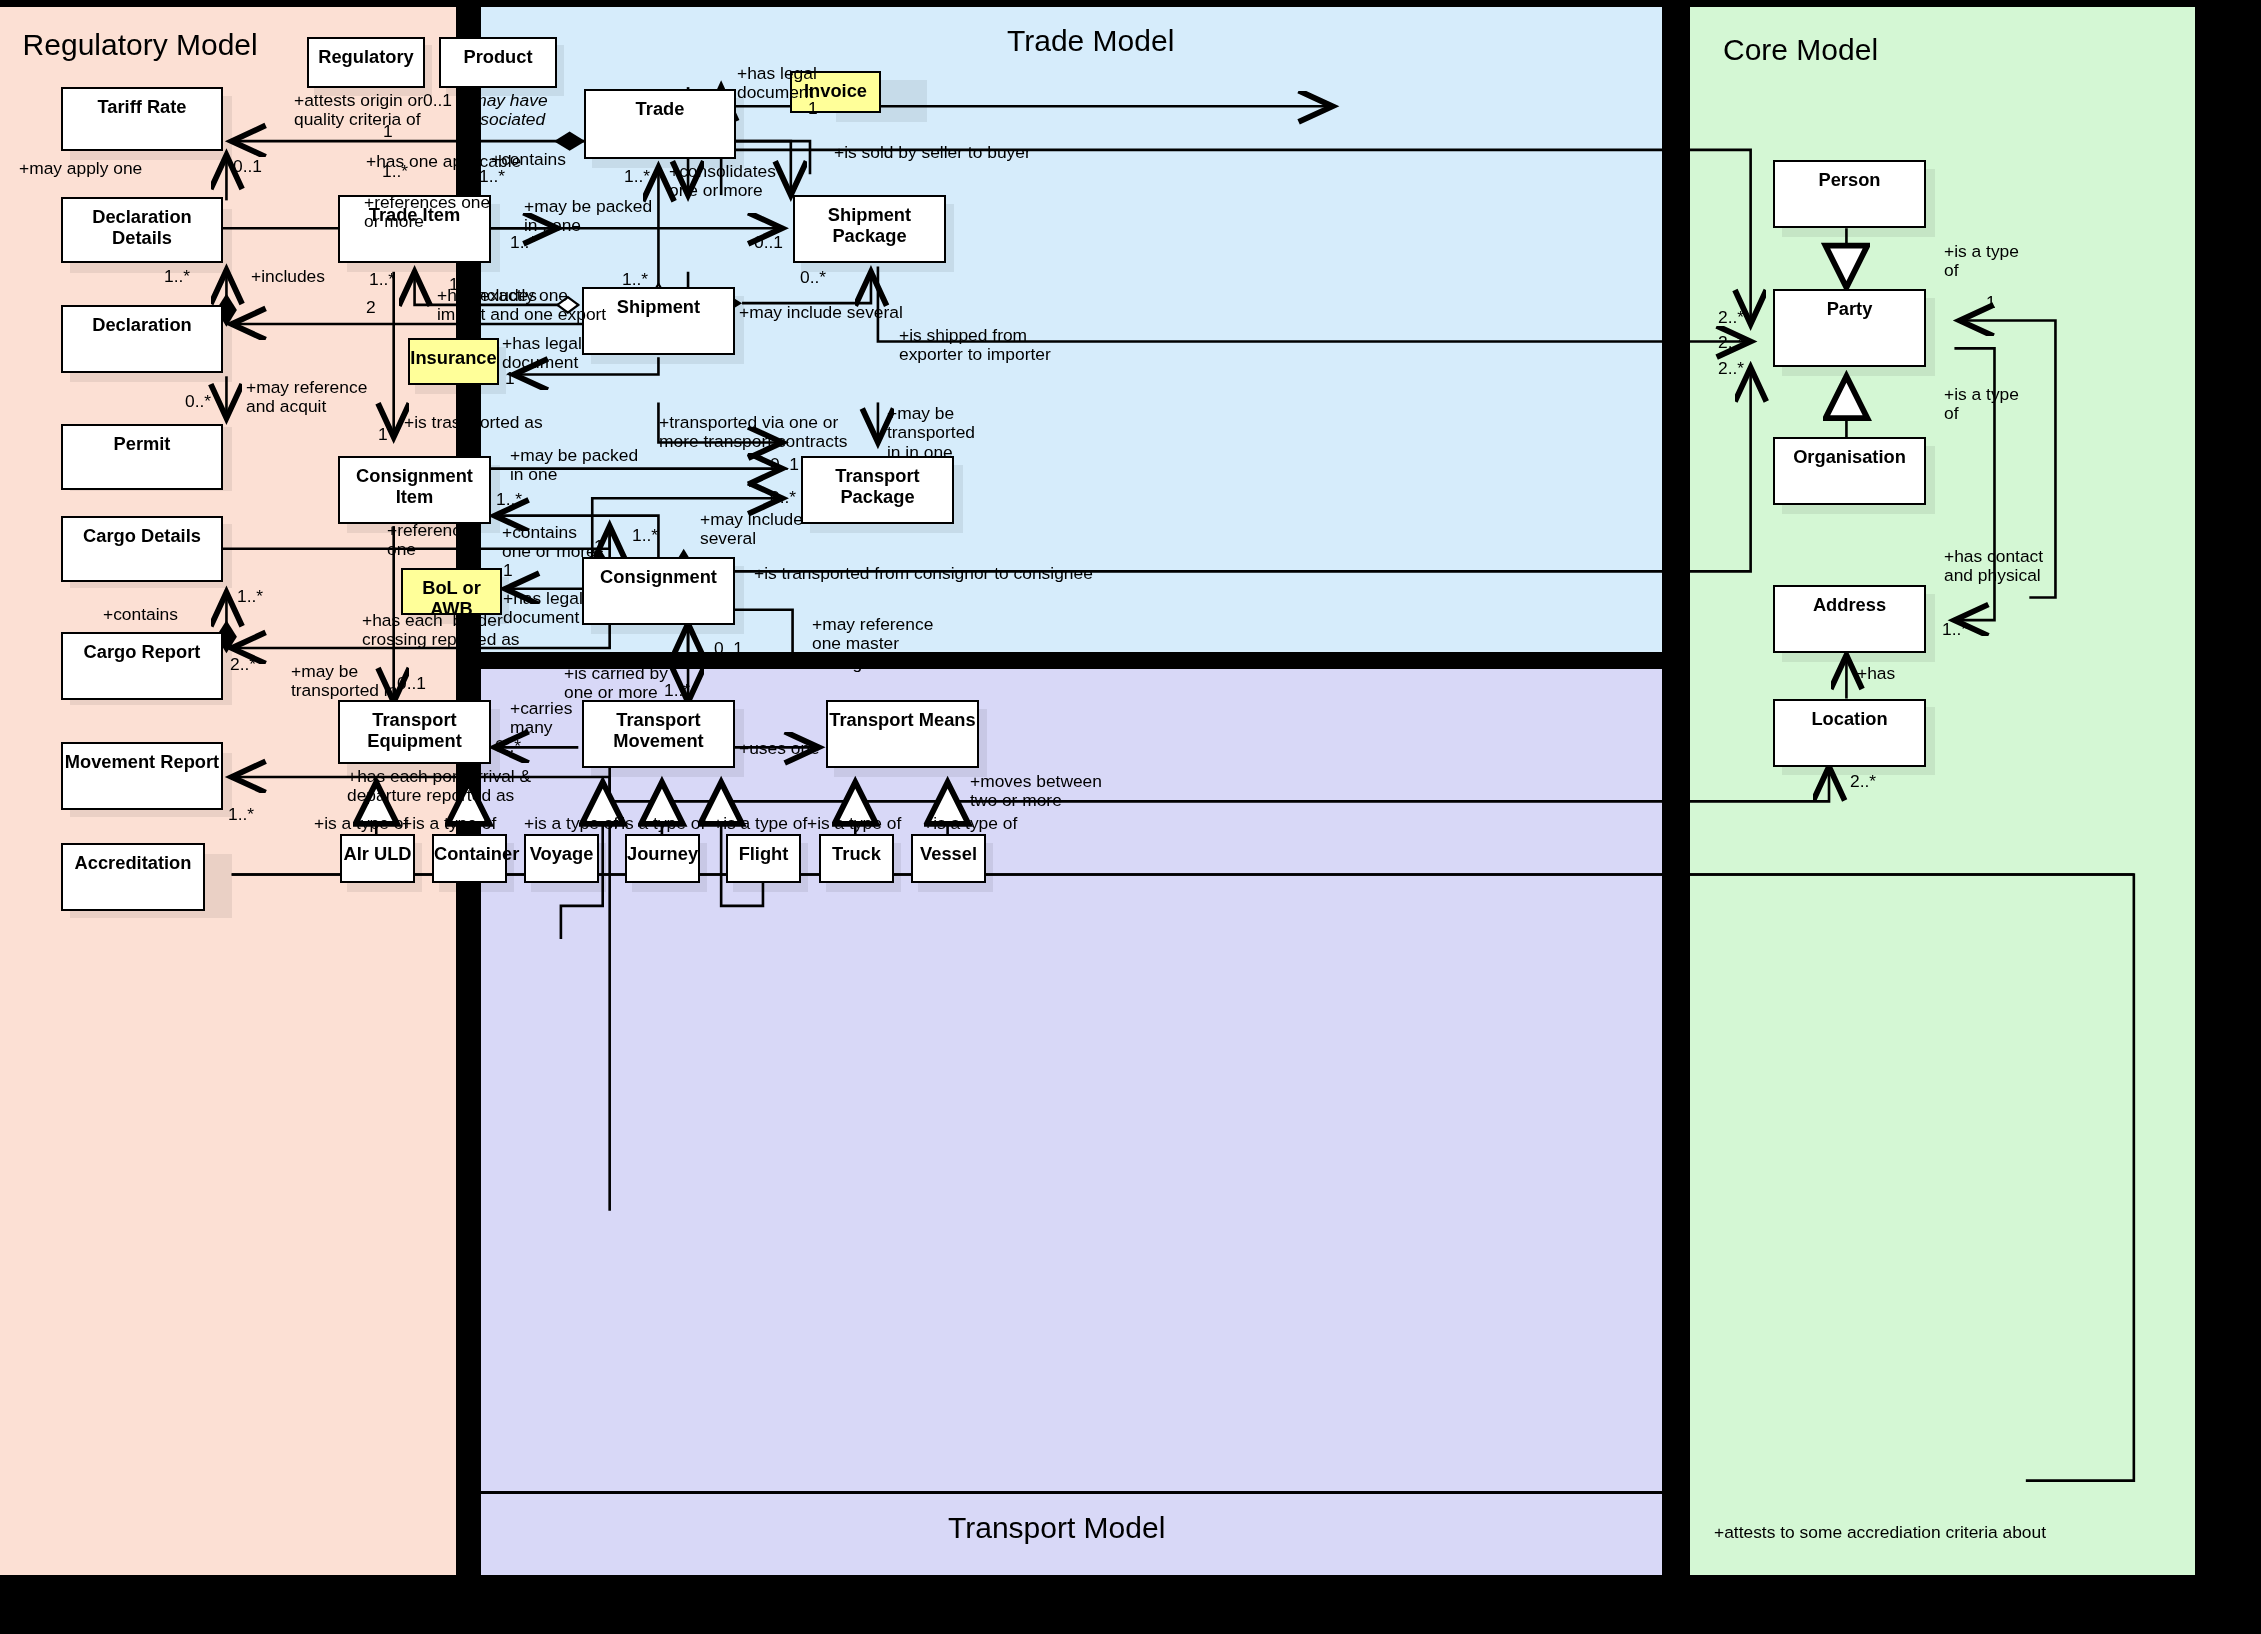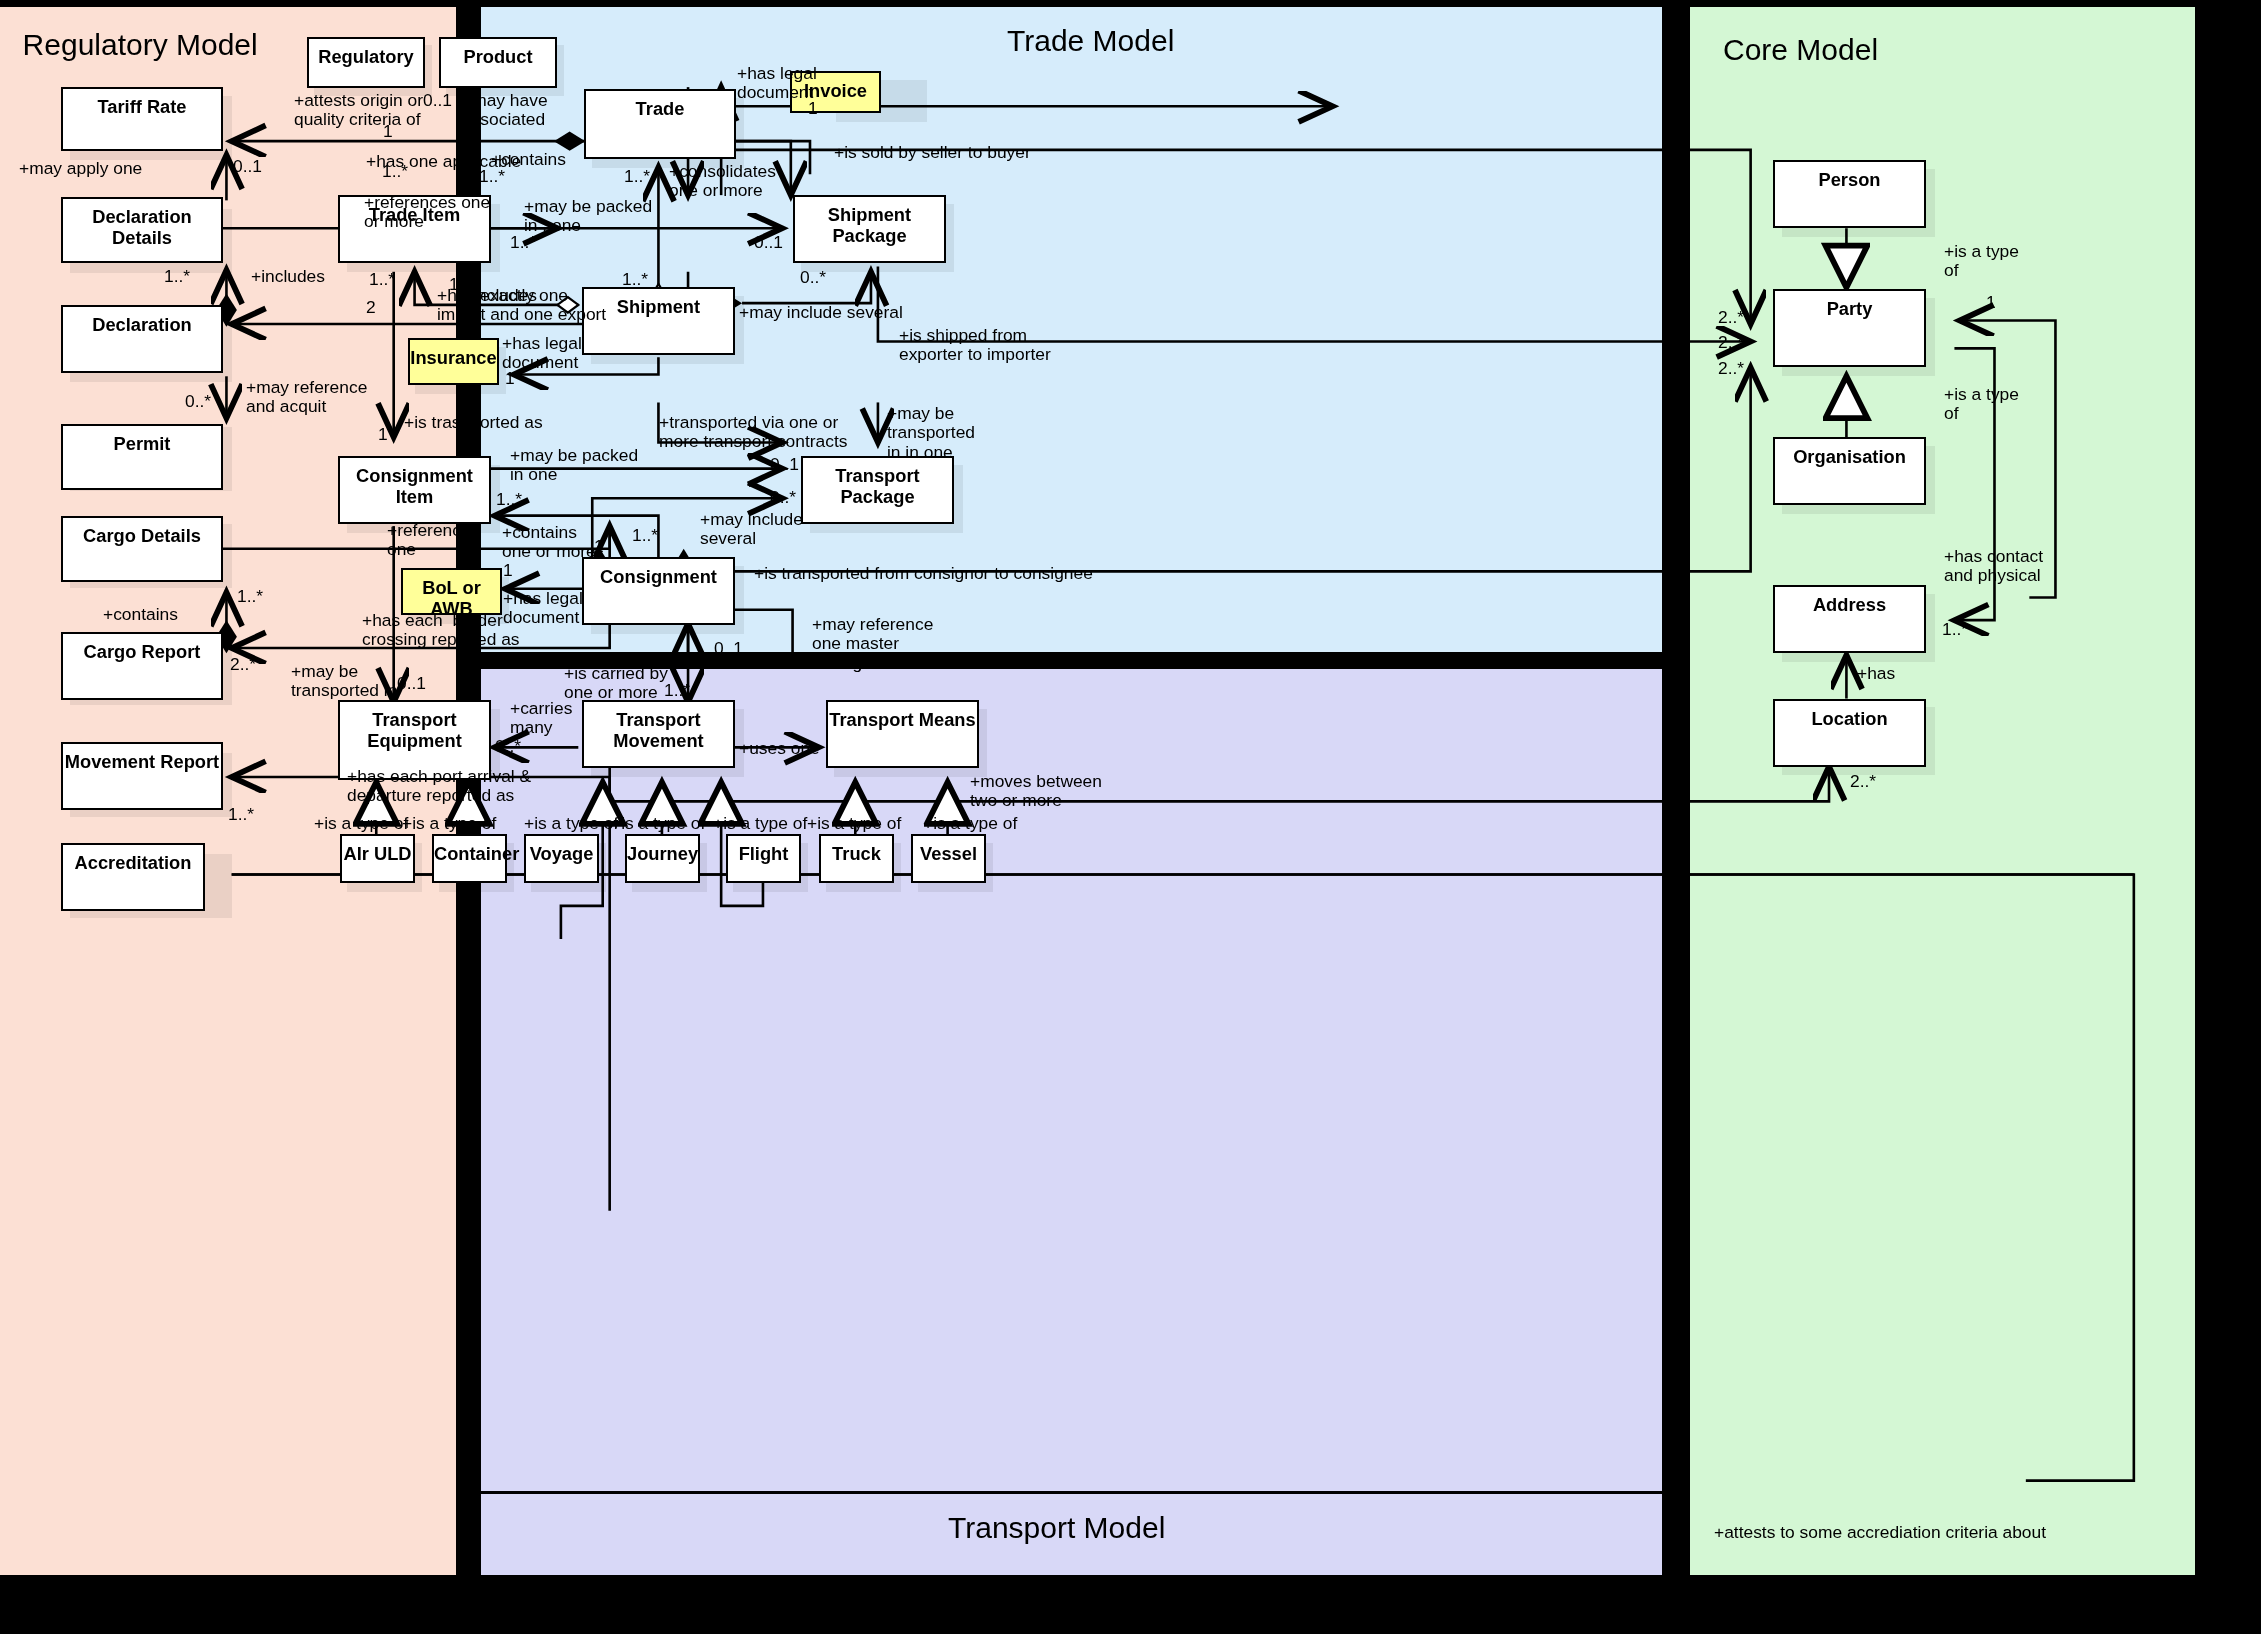--- a/index.html
+++ b/index.html
@@ -245,21 +245,21 @@
   <div class="cls" style="left:582px;top:557px;width:153px;height:68px;">
     <div class="nm">Consignment</div>
   </div>
 
   <div class="shadow" style="left:408px;top:577px;width:101px;height:47px;"></div>
   <div class="cls yellow" style="left:401px;top:568px;width:101px;height:47px;">
     <div class="nm">BoL or AWB</div>
   </div>
 
   <div class="shadow" style="left:347px;top:709px;width:153px;height:68px;"></div>
-  <div class="cls" style="left:338px;top:700px;width:153px;height:80px;">
+  <div class="cls" style="left:338px;top:700px;width:153px;height:64px;">
     <div class="nm">Transport Equipment</div>
   </div>
 
   <div class="shadow" style="left:591px;top:709px;width:153px;height:68px;"></div>
   <div class="cls" style="left:582px;top:700px;width:153px;height:68px;">
     <div class="nm">Transport Movement</div>
   </div>
 
   <div class="shadow" style="left:834px;top:709px;width:153px;height:68px;"></div>
   <div class="cls" style="left:826px;top:700px;width:153px;height:68px;">
@@ -352,21 +352,21 @@
   <div class="lbl" style="left:230px;top:655px;">2..*</div>
   <div class="lbl" style="left:347px;top:767px;">+has each port arrival &amp;
 departure reported as</div>
   <div class="lbl" style="left:228px;top:805px;">1..*</div>
   <div class="lbl" style="left:1714px;top:1523px;">+attests to some accrediation criteria about</div>
 
   <div class="lbl" style="left:294px;top:91px;">+attests origin or
 quality criteria of</div>
   <div class="lbl" style="left:382px;top:162px;">1..*</div>
   <div class="lbl" style="left:423px;top:91px;">0..1</div>
-  <div class="lbl" style="left:462px;top:91px;">+may have
+  <div class="lbl" style="left:462px;top:91px;font-style:italic;">+may have
 associated</div>
   <div class="lbl" style="left:479px;top:167px;">1..*</div>
   <div class="lbl" style="left:491px;top:150px;">+contains</div>
   <div class="lbl" style="left:737px;top:64px;">+has legal
 document</div>
   <div class="lbl" style="left:808px;top:99px;">1</div>
   <div class="lbl" style="left:834px;top:143px;">+is sold by seller to buyer</div>
   <div class="lbl" style="left:669px;top:162px;">+consolidates
 one or more</div>
   <div class="lbl" style="left:624px;top:167px;">1..*</div>

